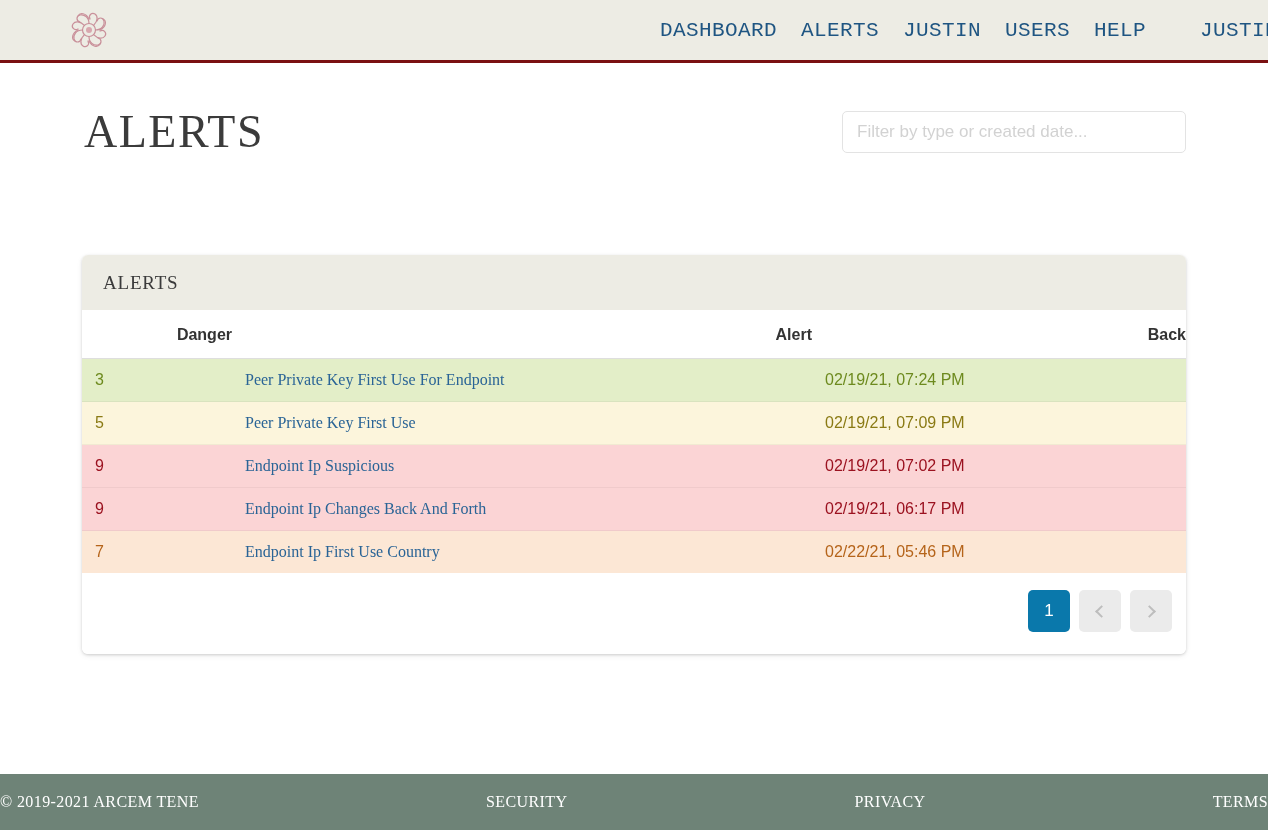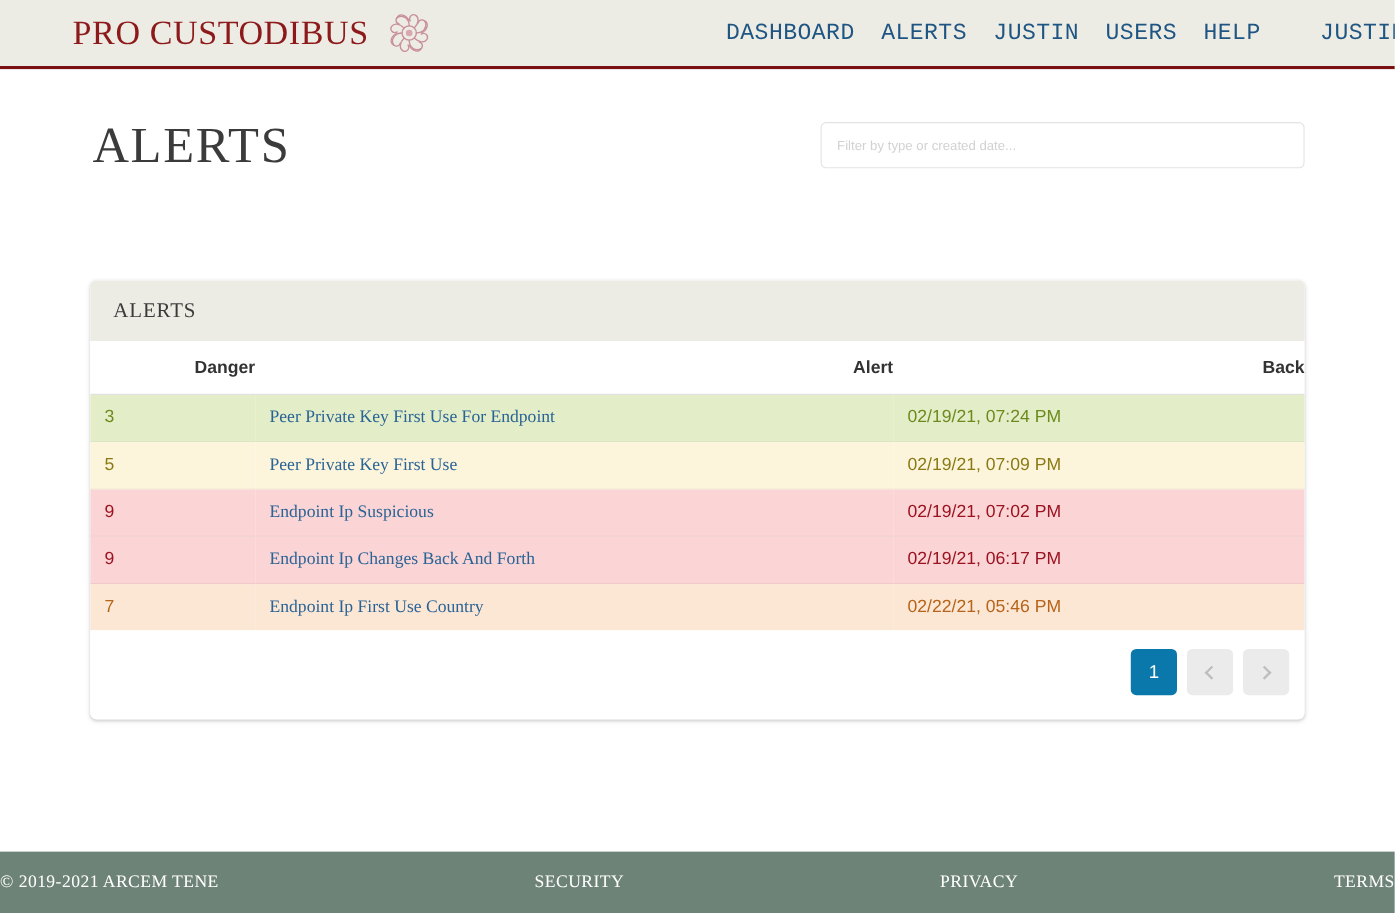--- a/index.html
+++ b/index.html
@@ -73,27 +73,27 @@
   }
   .page-title {
     font-family: "Liberation Serif", serif;
     font-size: 46px;
     font-weight: normal;
     letter-spacing: 1.5px;
     color: #3b3b3b;
     margin: 0;
   }
   .filter-input {
-    width: 440px;
+    width: 344px;
     height: 42px;
     border: 1px solid #e3e3e3;
     border-radius: 5px;
     padding: 0 14px;
     font-family: "Liberation Sans", sans-serif;
-    font-size: 12px;
+    font-size: 17px;
     color: #555;
     background: #fff;
     outline: none;
   }
   .filter-input::placeholder { color: #d2d2d2; }
 
   
   .card {
     position: absolute;
     left: 82px;
@@ -192,21 +192,20 @@
     letter-spacing: 0.4px;
     white-space: nowrap;
   }
   .site-footer a { margin-left: 9px; }
 </style>
 </head>
 <body>
 
 <header class="site-header">
   <a class="brand" href="#">
-    <span class="brand-text">PRO CUSTODIBUS</span>
     <span class="brand-mark">
       <svg viewBox="0 0 46 46" width="46" height="46" aria-hidden="true">
         <g stroke="#c9909a" stroke-width="1.2" fill="none" stroke-linecap="round">
           <circle cx="23" cy="23" r="6.5"></circle>
           <circle cx="23" cy="23" r="3" fill="#d9a7ae" stroke="none"></circle>
           <path d="M23 16.5 C23 10 18 7 14 8 C10 9 10 14 14 15"></path>
           <path d="M29.5 23 C36 23 39 18 38 14 C37 10 32 10 31 14"></path>
           <path d="M23 29.5 C23 36 28 39 32 38 C36 37 36 32 32 31"></path>
           <path d="M16.5 23 C10 23 7 28 8 32 C9 36 14 36 15 32"></path>
           <path d="M27.6 18.4 C32 14 32 9 29 7 C26 5 22 8 24 12"></path>

